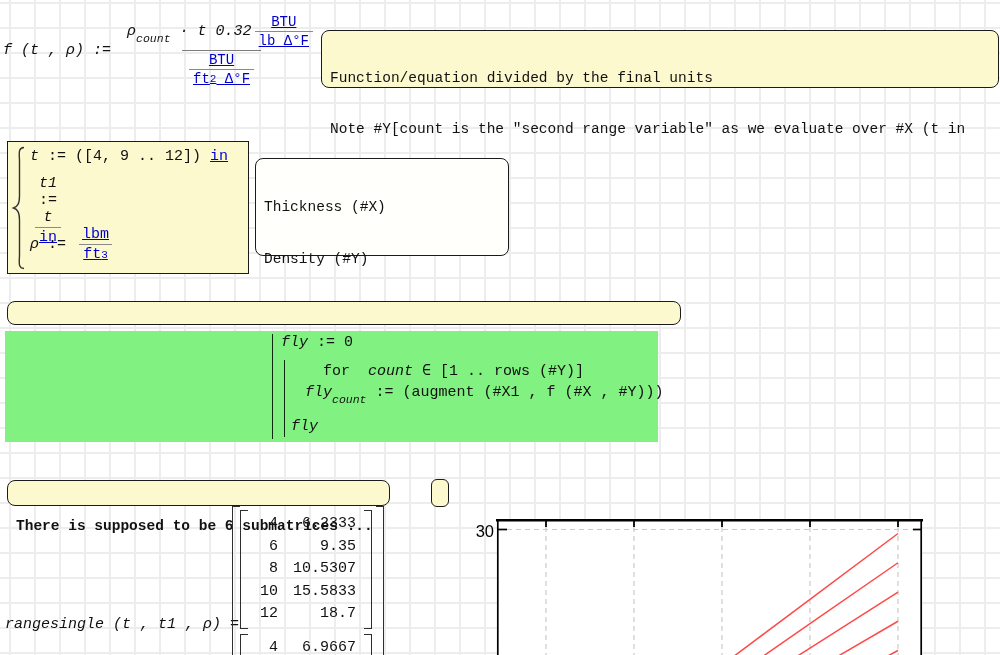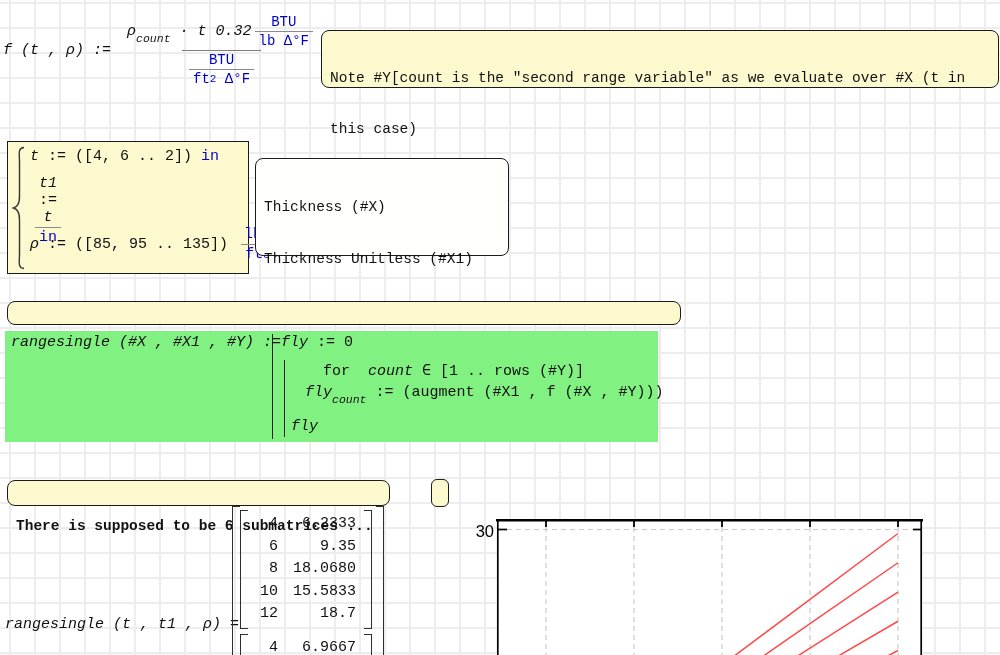--- a/index.html
+++ b/index.html
@@ -8,21 +8,21 @@
     position:relative; width:1000px; height:655px; overflow:hidden; background:#fff;
     background-image:
       linear-gradient(#ededed 2px, transparent 2px),
       linear-gradient(90deg, #ededed 2px, transparent 2px);
     background-size:25px 25px;
     background-position:9px 2px;
   }
   .abs{position:absolute;}
   .mi{font-style:italic;}
   .mn{font-style:normal;}
-  .u{color:#0000cd; font-style:normal;}
+  .u{color:#0000cd; font-style:normal;text-decoration:underline;}
   .ssub{font-size:11.5px; font-style:italic; position:relative; top:7px; letter-spacing:0;}
   sup{font-size:11px;}
   
   .frac{display:inline-flex; flex-direction:column; align-items:center; vertical-align:middle; margin:0 3px;}
   .frac > .fnum{padding:0 4px 1px 4px; display:inline-flex; align-items:center;}
   .frac > .fden{border-top:1.6px solid #8a8a8a; padding:1px 4px 0 4px; display:inline-flex; align-items:center;}
   
   .tbox{border:1px solid #1b1b1b; border-radius:8px; font-size:14.5px; line-height:17px; padding:5px 8px; white-space:pre;}
   .yellow{background:#fdf9ce;}
   .white{background:#fffffb;}
@@ -59,55 +59,54 @@
       <span class="fden" style="border-top-color:#7d7d7d;">
         <span class="frac" style="font-size:14px;">
           <span class="fnum u">BTU</span>
           <span class="fden u"><span>ft</span><sup>2</sup><span> Δ°F</span></span>
         </span>
       </span>
     </span>
   </div>
 
   <div class="abs tbox yellow" style="left:321px; top:30px; width:660px; height:46px;">
+    <div>Function/equation divided by the final units</div>
     <div>Note #Y[count is the "second range variable" as we evaluate over #X (t in</div>
     <div>this case)</div>
   </div>
 
   <div class="abs yellow" style="left:7px; top:141px; width:240px; height:131px; border:1px solid #1b1b1b;">
     <svg class="abs" style="left:3px; top:4px;" width="15" height="124">
       <path d="M13 1.5 C6.5 1.5 8.5 9 8.5 15 L8.5 50 C8.5 58 6.5 60.5 2.5 62 C6.5 63.5 8.5 66 8.5 74 L8.5 109 C8.5 115 6.5 122.5 13 122.5" fill="none" stroke="#333" stroke-width="1.4"></path>
     </svg>
     <div class="abs math-region" style="left:22px; top:6px;">
-      <span class="mi">t</span><span class="mn"> := </span><span class="mn">([4, 6 .. 2]) </span><span class="u">in</span>
+      <span class="mi">t</span><span class="mn"> := </span><span class="mn">([4, 9 .. 12]) </span><span class="u">in</span>
     </div>
     <div class="abs math-region" style="left:22px; top:33px;flex-direction:column;">
       <span class="mi">t1</span><span class="mn"> := </span>
       <span class="frac"><span class="fnum mi">t</span><span class="fden u">in</span></span>
     </div>
     <div class="abs math-region" style="left:22px; top:84px;">
-      <span class="mi">ρ</span><span class="mn"> := </span><span class="mn">([85, 95 .. 135]) </span>
+      <span class="mi">ρ</span><span class="mn"> := </span>
       <span class="frac"><span class="fnum u">lbm</span><span class="fden u"><span>ft</span><sup>3</sup></span></span>
     </div>
   </div>
 
   <div class="abs tbox white" style="left:255px; top:158px; width:236px; height:86px; line-height:17.4px;">
     <div>Thickness (#X)</div>
-    <div>Thickness Unitless (#X1)</div>
     <div>Density (#Y)</div>
     <div>EXTRA VARIABLE THAT CAN</div>
     <div> BE PLACED HERE (OPTIONAL)</div>
   </div>
 
   <div class="abs tbox yellow" style="left:7px; top:301px; width:656px; height:14px; padding-top:3px; padding-bottom:5px;">
     <div>Variables #X, #X1 (#X Unitless), &amp; #Y required. #Z and more as necessary.</div>
   </div>
 
   <div class="abs" style="left:5px; top:331px; width:653px; height:111px; background:#81f181;">
-    <div class="prog-line mi" style="left:6px; top:3px;">rangesingle (#X , #X1 , #Y) := </div>
     <div class="pbar" style="left:267px; top:3px; height:105px;"></div>
     <div class="prog-line" style="left:276px; top:3px;"><span class="mi">fly</span><span class="mn"> := 0</span></div>
     <div class="pbar" style="left:279px; top:29px; height:77px;"></div>
     <div class="prog-line" style="left:286px; top:30px;margin-left:32px;"><span class="mn">for  </span><span class="mi">count</span><span class="mn"> ∈ [1 .. rows (#Y)]</span></div>
     <div class="prog-line" style="left:300px; top:53px;text-align:right;"><span class="mi">fly</span><span class="ssub">count</span><span class="mn"> := (augment (#X1 , f (#X , #Y)))</span></div>
     <div class="prog-line mi" style="left:286px; top:87px;">fly</div>
   </div>
 
   <div class="abs tbox yellow" style="left:7px; top:480px; width:365px; height:15px; padding-top:3px; padding-bottom:6px;font-weight:bold;">
     <div>There is supposed to be 6 submatrices ...</div>
@@ -126,21 +125,21 @@
           <div class="mrow">
               <span class="mc0">4</span>
               <span class="mc1">6.2333</span>
             </div>
           <div class="mrow">
               <span class="mc0">6</span>
               <span class="mc1">9.35</span>
             </div>
           <div class="mrow">
               <span class="mc0">8</span>
-              <span class="mc1">18.0680</span>
+              <span class="mc1">10.5307</span>
             </div>
           <div class="mrow">
               <span class="mc0">10</span>
               <span class="mc1">15.5833</span>
             </div>
           <div class="mrow">
               <span class="mc0">12</span>
               <span class="mc1">18.7</span>
             </div>
         </div>

